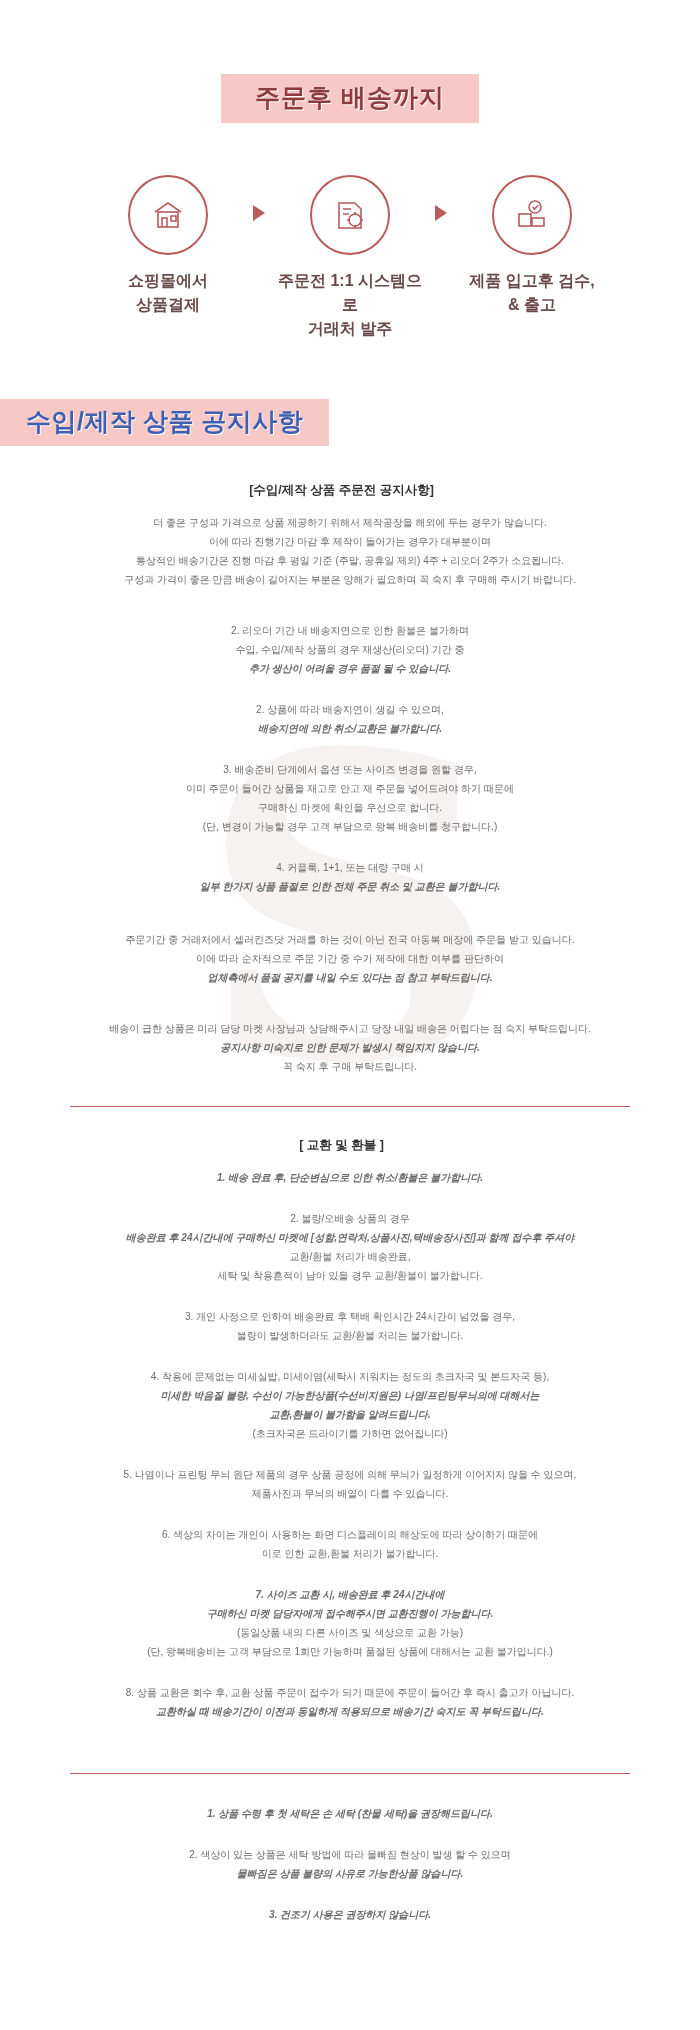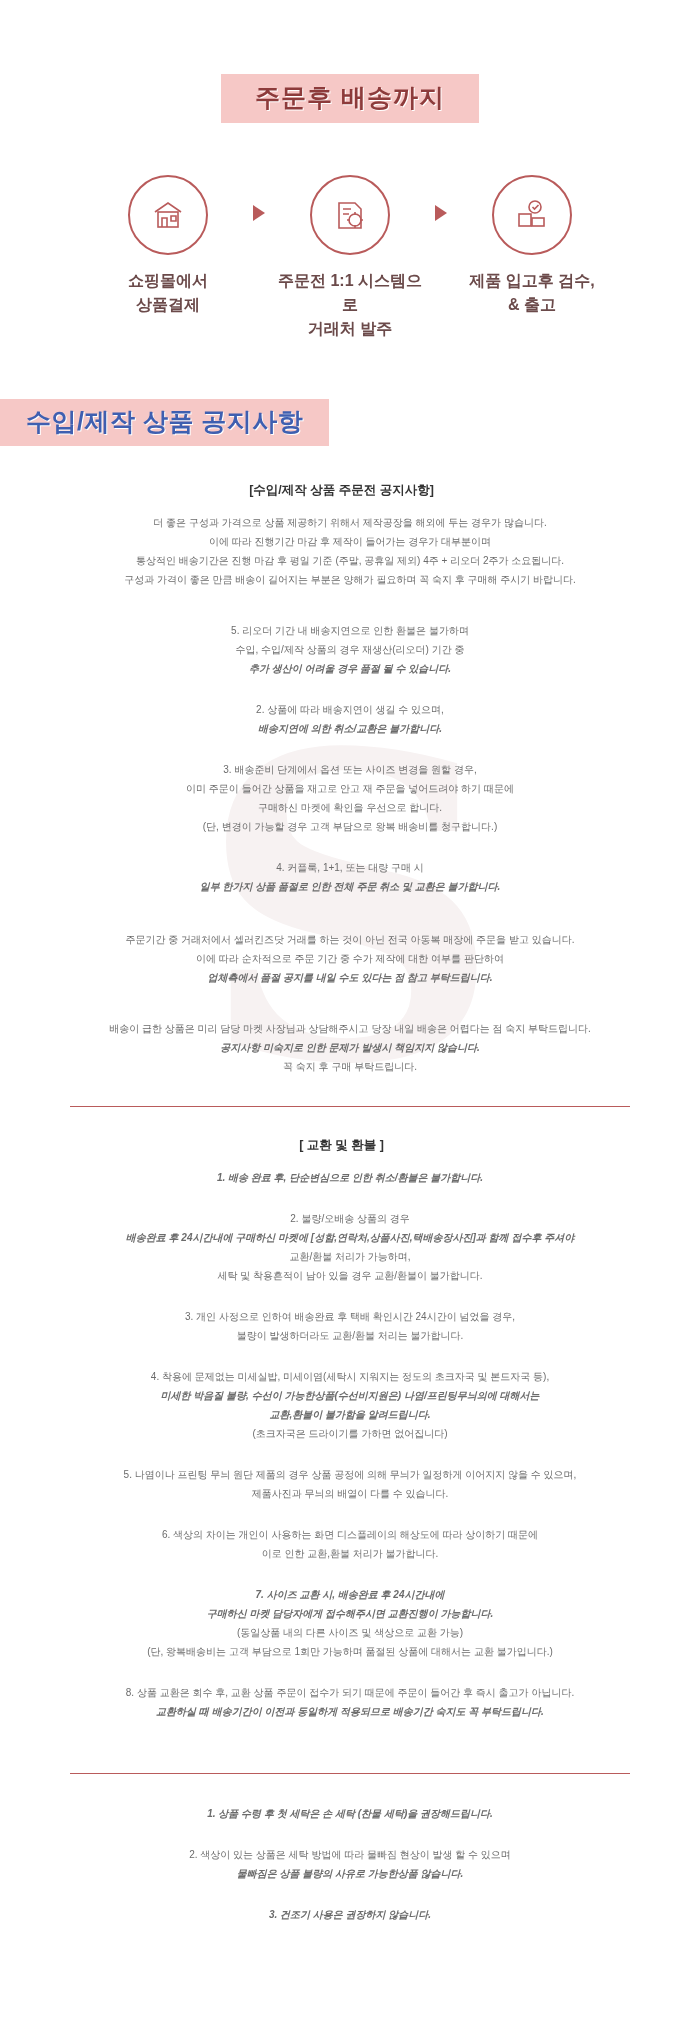--- a/index.html
+++ b/index.html
@@ -155,21 +155,21 @@
       </div>
     </div>
 
     <div class="body-block" id="doc-body">
         <div class="h-b">[수입/제작 상품 주문전 공지사항]</div>
         <p class="t">더 좋은 구성과 가격으로 상품 제공하기 위해서 제작공장을 해외에 두는 경우가 많습니다.</p>
         <p class="t">이에 따라 진행기간 마감 후 제작이 들어가는 경우가 대부분이며</p>
         <p class="t">통상적인 배송기간은 진행 마감 후 평일 기준 (주말, 공휴일 제외) 4주 + 리오더 2주가 소요됩니다.</p>
         <p class="t">구성과 가격이 좋은 만큼 배송이 길어지는 부분은 양해가 필요하며 꼭 숙지 후 구매해 주시기 바랍니다.</p>
         <div class="sp-l"></div>
-        <p class="t">5. 리오더 기간 내 배송지연으로 인한 환불은 불가하며</p>
+        <p class="t">2. 리오더 기간 내 배송지연으로 인한 환불은 불가하며</p>
         <p class="t">수입, 수입/제작 상품의 경우 재생산(리오더) 기간 중</p>
         <p class="t red">추가 생산이 어려울 경우 품절 될 수 있습니다.</p>
         <div class="sp"></div>
         <p class="t">2. 상품에 따라 배송지연이 생길 수 있으며,</p>
         <p class="t red">배송지연에 의한 취소/교환은 불가합니다.</p>
         <div class="sp"></div>
         <p class="t">3. 배송준비 단계에서 옵션 또는 사이즈 변경을 원할 경우,</p>
         <p class="t">이미 주문이 들어간 상품을 재고로 안고 재 주문을 넣어드려야 하기 때문에</p>
         <p class="t">구매하신 마켓에 확인을 우선으로 합니다.</p>
         <p class="t">(단, 변경이 가능할 경우 고객 부담으로 왕복 배송비를 청구합니다.)</p>
@@ -184,21 +184,21 @@
         <div class="sp-l"></div>
         <p class="t">배송이 급한 상품은 미리 담당 마켓 사장님과 상담해주시고 당장 내일 배송은 어렵다는 점 숙지 부탁드립니다.</p>
         <p class="t red">공지사항 미숙지로 인한 문제가 발생시 책임지지 않습니다.</p>
         <p class="t">꼭 숙지 후 구매 부탁드립니다.</p>
         <hr class="sep">
         <div class="h-b">[ 교환 및 환불 ]</div>
         <p class="t red">1. 배송 완료 후, 단순변심으로 인한 취소/환불은 불가합니다.</p>
         <div class="sp"></div>
         <p class="t">2. 불량/오배송 상품의 경우</p>
         <p class="t red">배송완료 후 24시간내에 구매하신 마켓에 [성함,연락처,상품사진,택배송장사진]과 함께 접수후 주셔야</p>
-        <p class="t">교환/환불 처리가 가능하며,</p>
+        <p class="t">교환/환불 처리가 배송완료,</p>
         <p class="t">세탁 및 착용흔적이 남아 있을 경우 교환/환불이 불가합니다.</p>
         <div class="sp"></div>
         <p class="t">3. 개인 사정으로 인하여 배송완료 후 택배 확인시간 24시간이 넘었을 경우,</p>
         <p class="t">불량이 발생하더라도 교환/환불 처리는 불가합니다.</p>
         <div class="sp"></div>
         <p class="t">4. 착용에 문제없는 미세실밥, 미세이염(세탁시 지워지는 정도의 초크자국 및 본드자국 등),</p>
         <p class="t red">미세한 박음질 불량, 수선이 가능한상품(수선비지원은) 나염/프린팅무늬의에 대해서는</p>
         <p class="t red">교환,환불이 불가함을 알려드립니다.</p>
         <p class="t">(초크자국은 드라이기를 가하면 없어집니다)</p>
         <div class="sp"></div>

